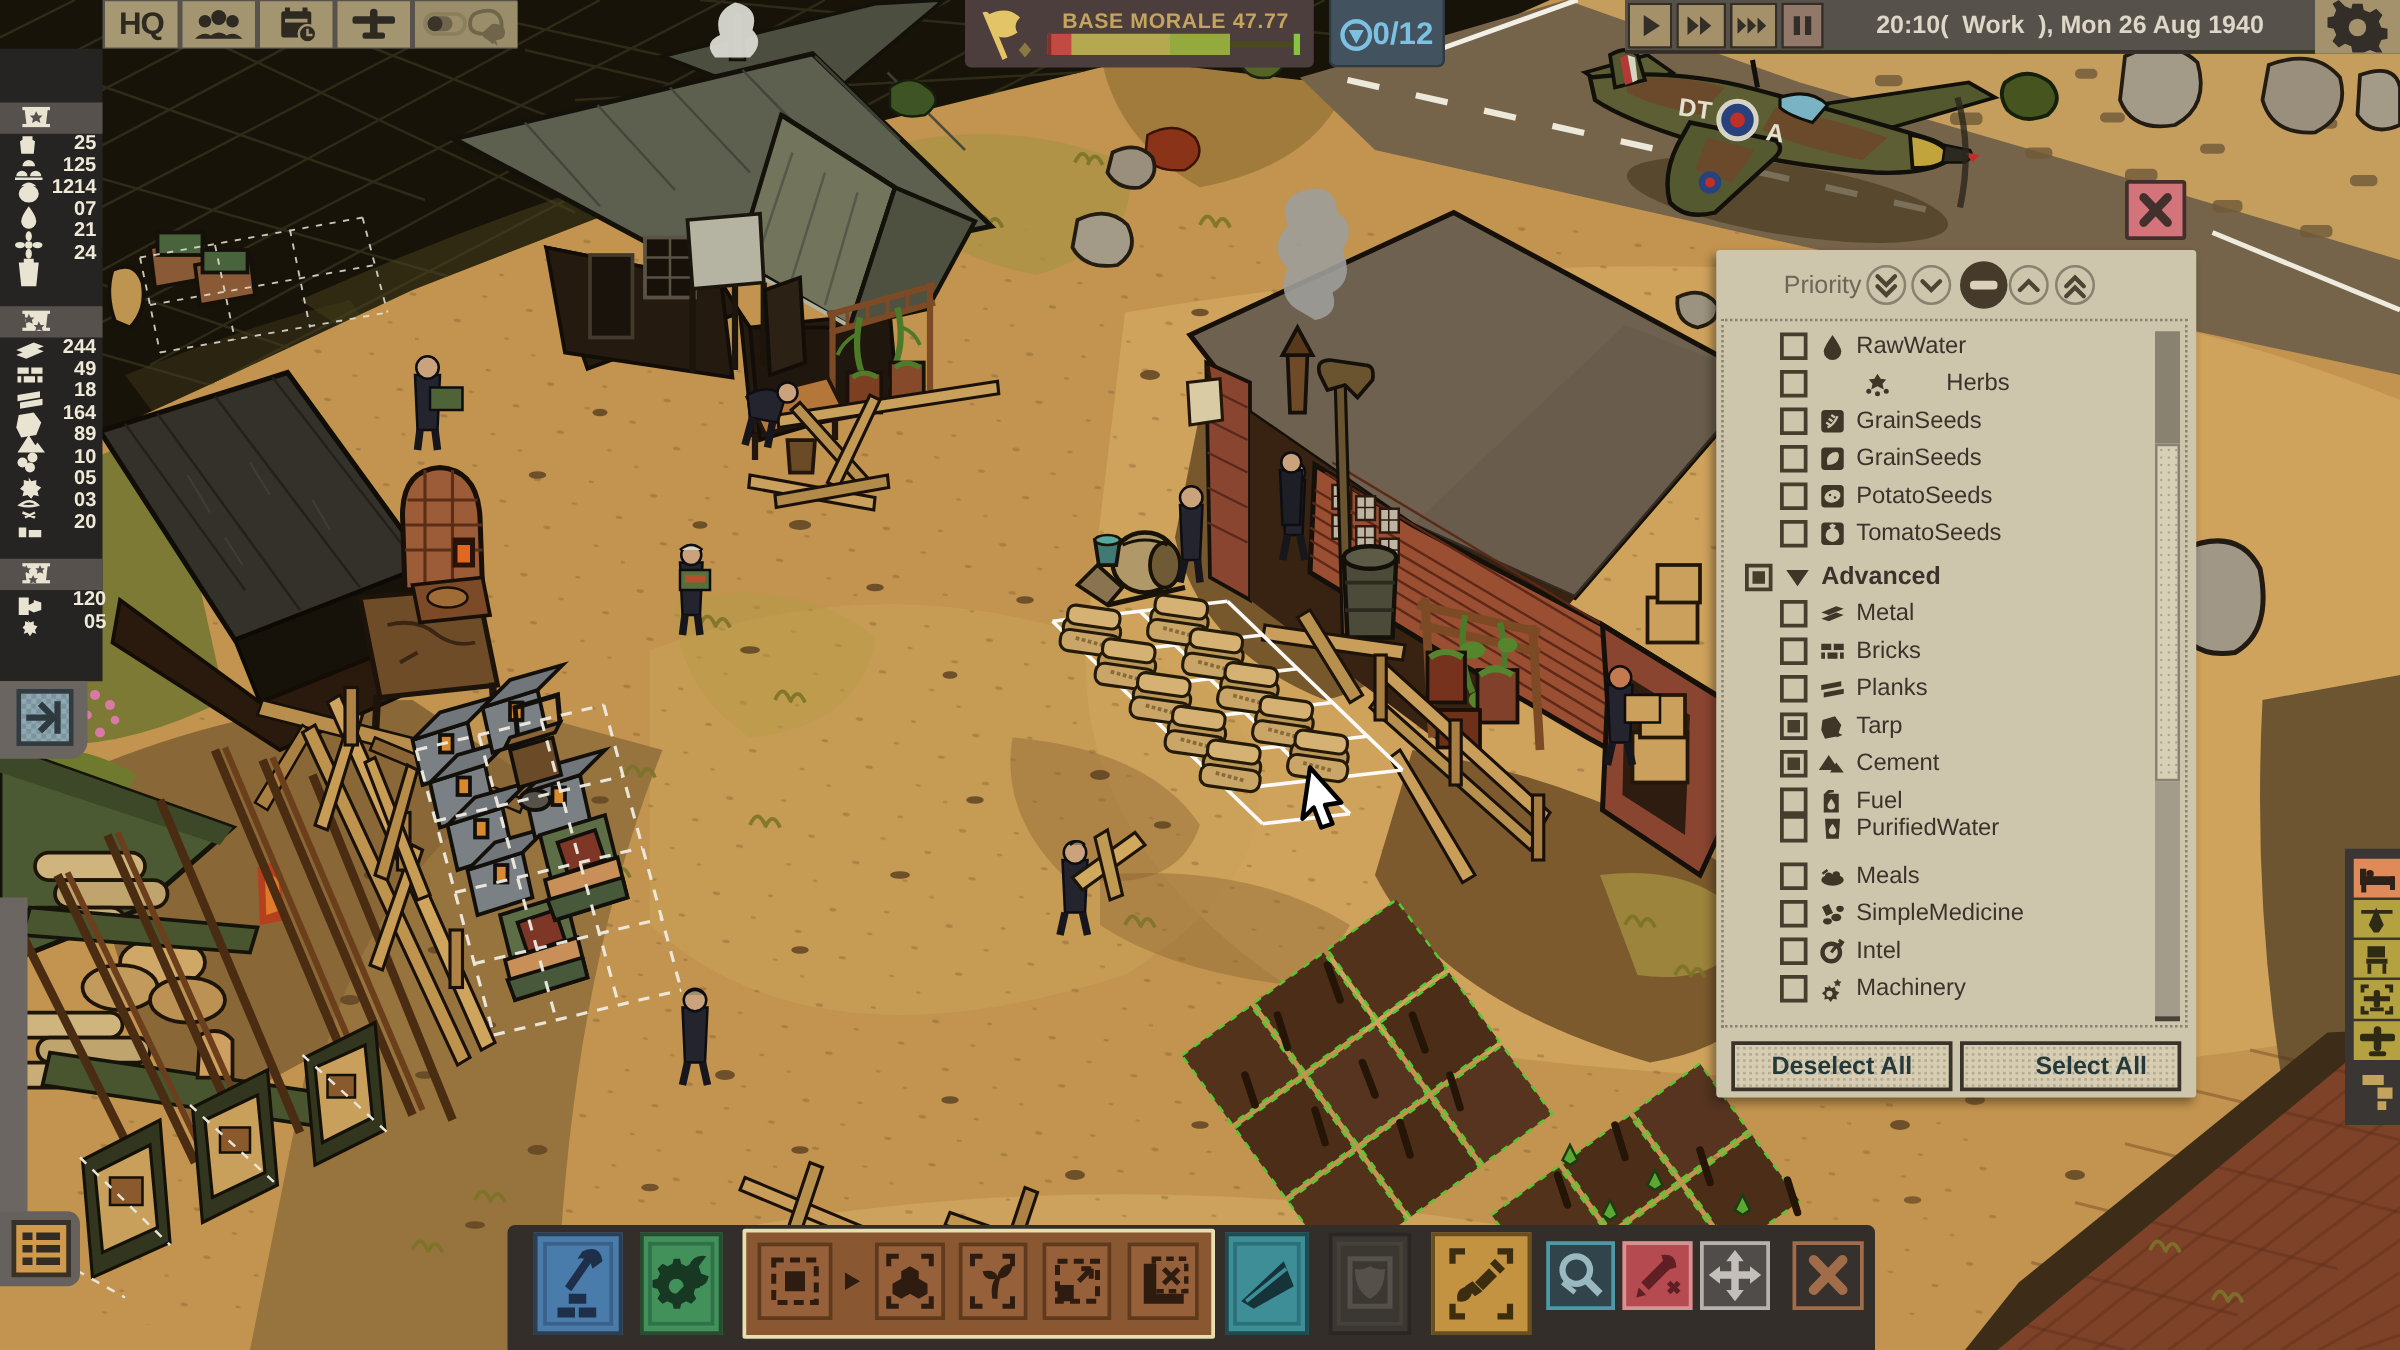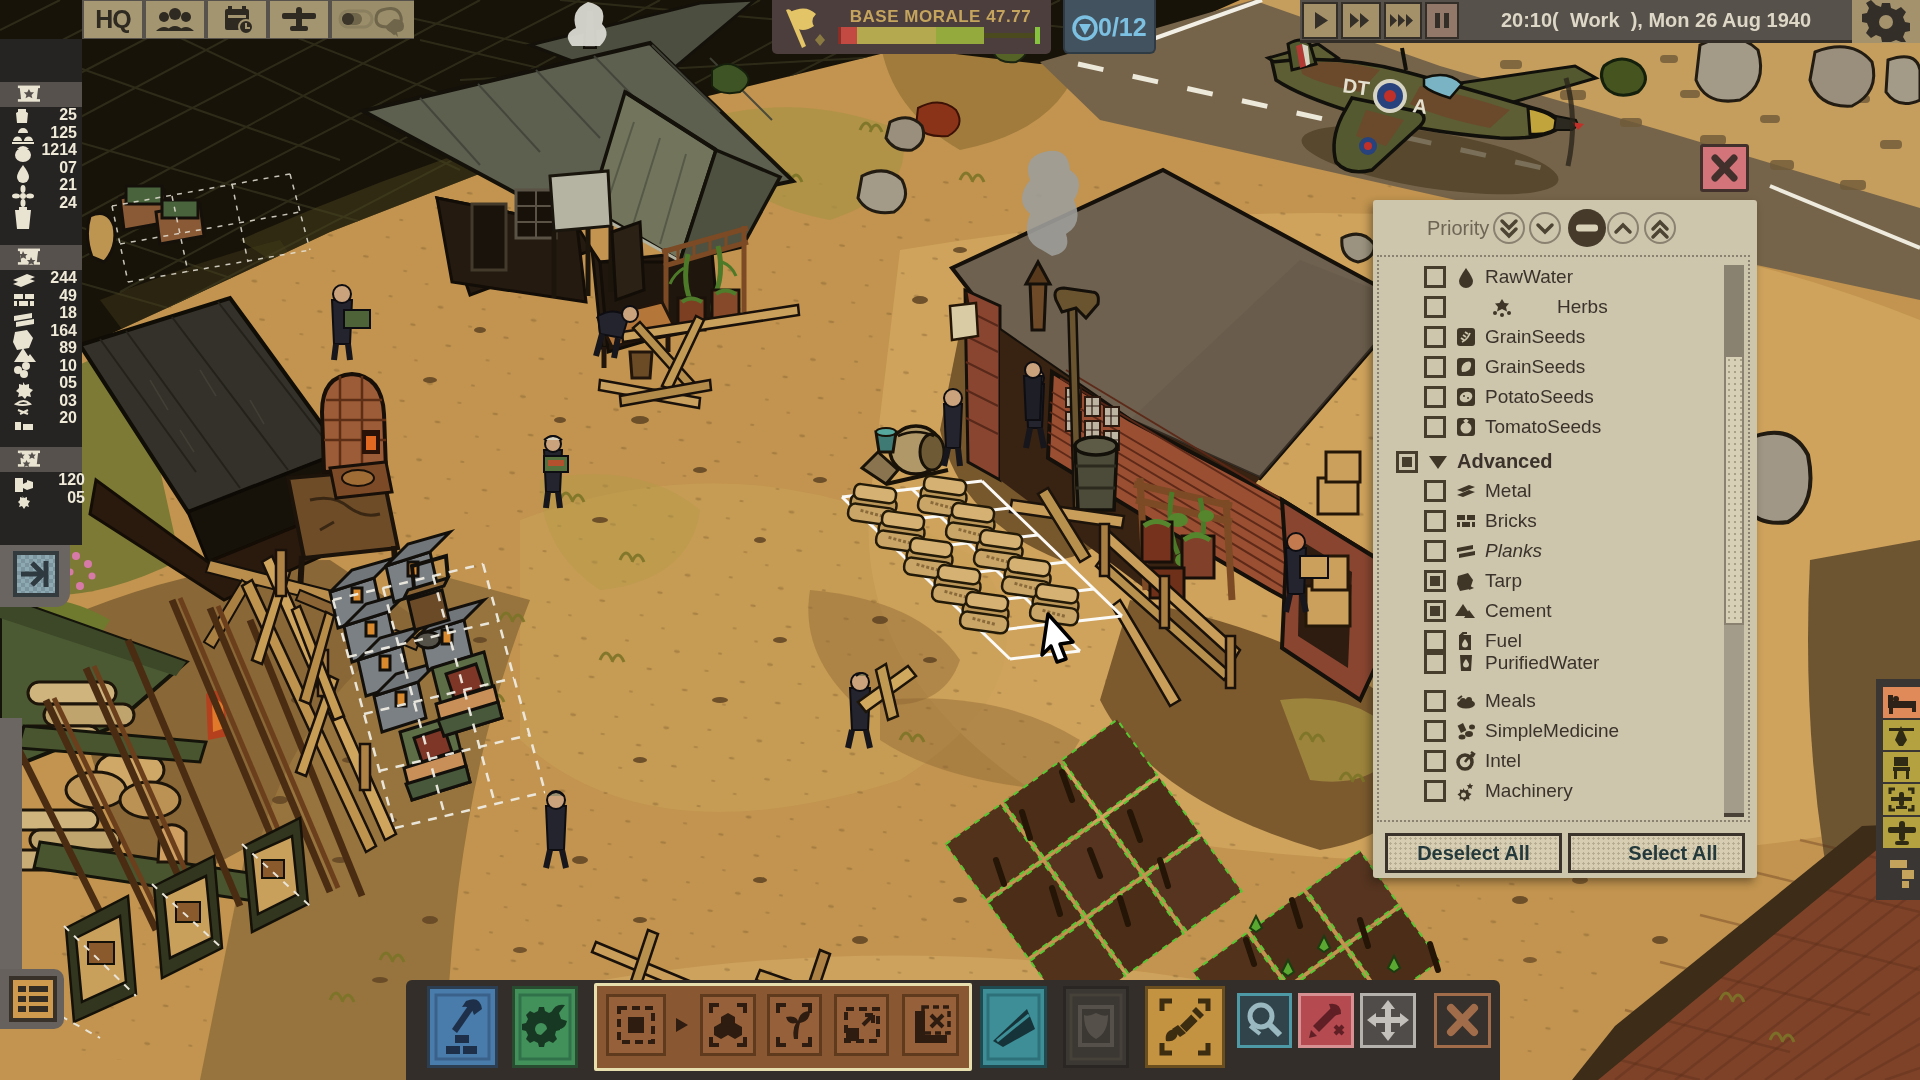--- a/index.html
+++ b/index.html
@@ -1234,21 +1234,21 @@
           <g fill="#3f3627">
             <rect x="2" y="5" width="8" height="5"></rect>
             <rect x="12" y="5" width="8" height="5"></rect>
             <rect x="7" y="12" width="8" height="5"></rect>
             <rect x="2" y="12" width="3" height="5"></rect>
             <rect x="17" y="12" width="3" height="5"></rect>
           </g>
         </svg>
         <span style="margin-left:8px">Bricks</span>
       </div>
-<div class="abs" style="left:1424px;top:540px;display:flex;align-items:flex-start;font-style:italic;">
+<div class="abs" style="left:1424px;top:540px;display:flex;align-items:flex-start;">
         <span style="width:22px;height:22px;border:3px solid #463d2c;"></span>
         <svg style="margin-left:9px" width="22" height="22" viewBox="0 0 22 22">
           <g fill="#3f3627">
             <path d="M2 8 l16 -3 l0 4 l-16 3 Z"></path>
             <path d="M4 14 l16 -3 l0 4 l-16 3 Z"></path>
           </g>
         </svg>
         <span style="margin-left:8px">Planks</span>
       </div>
 <div class="abs" style="left:1424px;top:570px;display:flex;align-items:center;">

